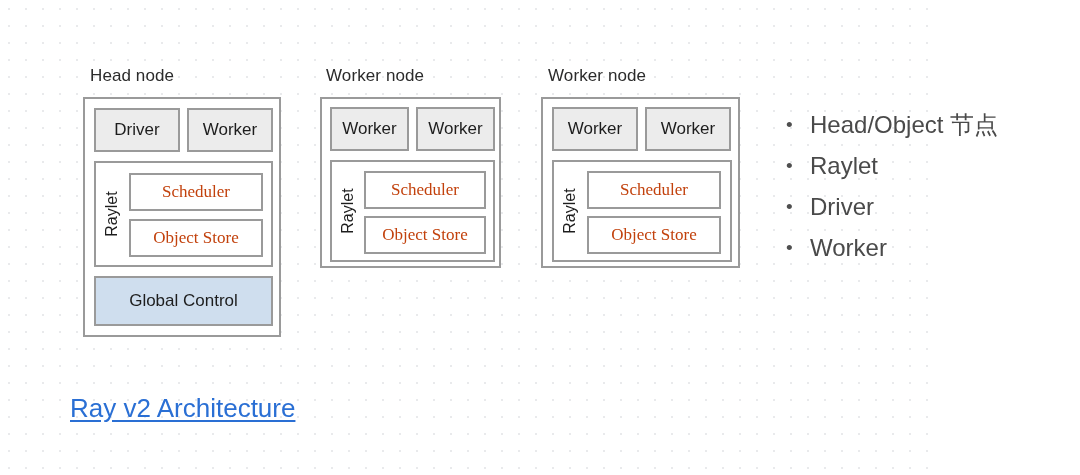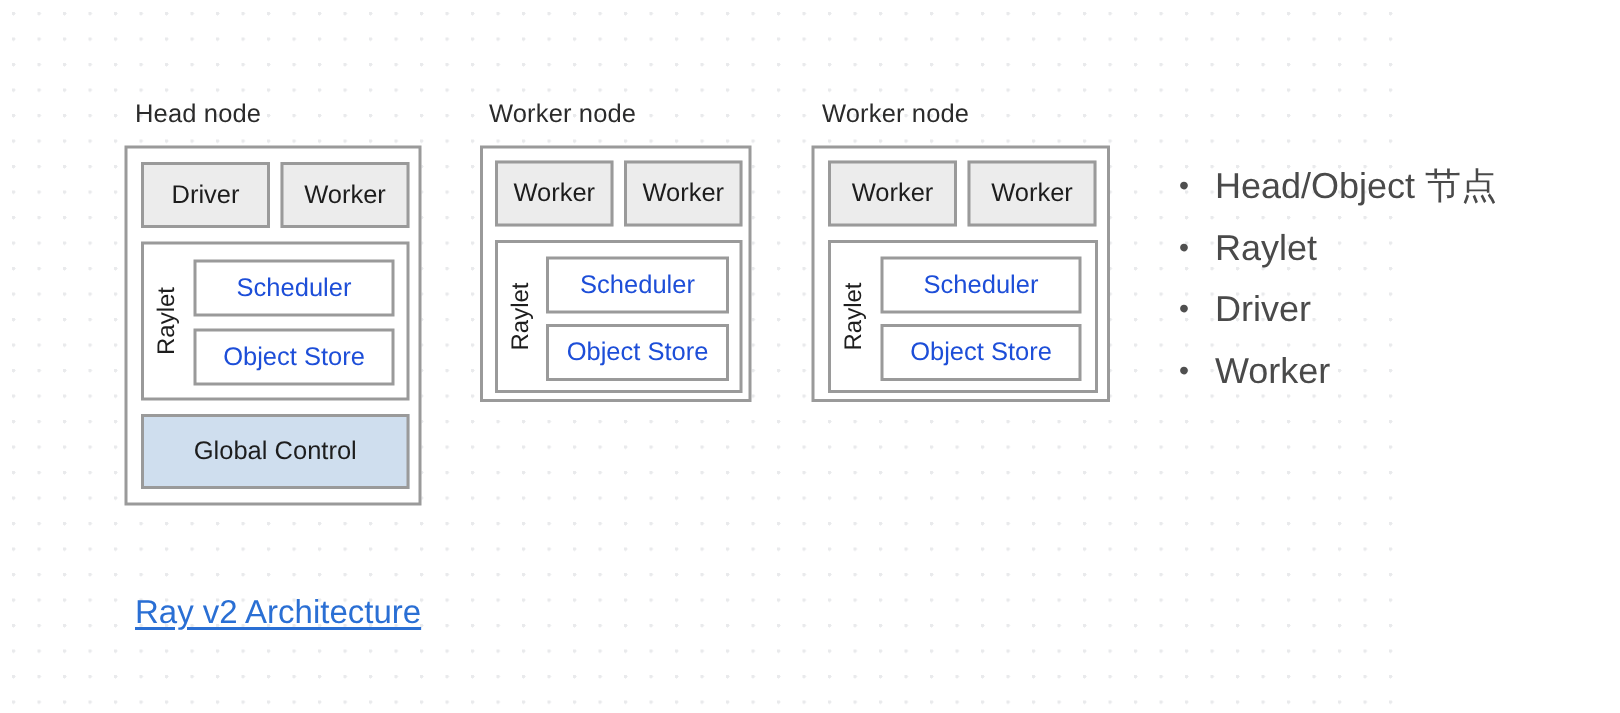--- a/index.html
+++ b/index.html
@@ -89,22 +89,23 @@
 
   .sub-box {
     position: absolute;
     box-sizing: border-box;
     border: 2px solid #9a9a9a;
     background: #ffffff;
     display: flex;
     align-items: center;
     justify-content: center;
     font-size: 17px;
-    color: #1d4ed8;
-    white-space: nowrap;
+    color: #c2410c;
+    white-space: nowrap;
+    font-family: Liberation Serif, serif;
   }
 
   .gcs-box {
     position: absolute;
     box-sizing: border-box;
     border: 2px solid #9a9a9a;
     background: #cfdeee;
     display: flex;
     flex-direction: column;
     align-items: center;
@@ -139,23 +140,23 @@
   .bullet-text {
     font-size: 24px;
     line-height: 34px;
     color: #4a4a4a;
     white-space: nowrap;
   }
 
   
   #footer-link {
     position: absolute;
-    left: 90px;
+    left: 70px;
     top: 394px;
-    font-size: 22px;
+    font-size: 26px;
     line-height: 28px;
     color: #2a6fd4;
     text-decoration: underline;
     text-underline-offset: 3px;
     white-space: nowrap;
     cursor: pointer;
   }
 </style>
 </head>
 <body>

